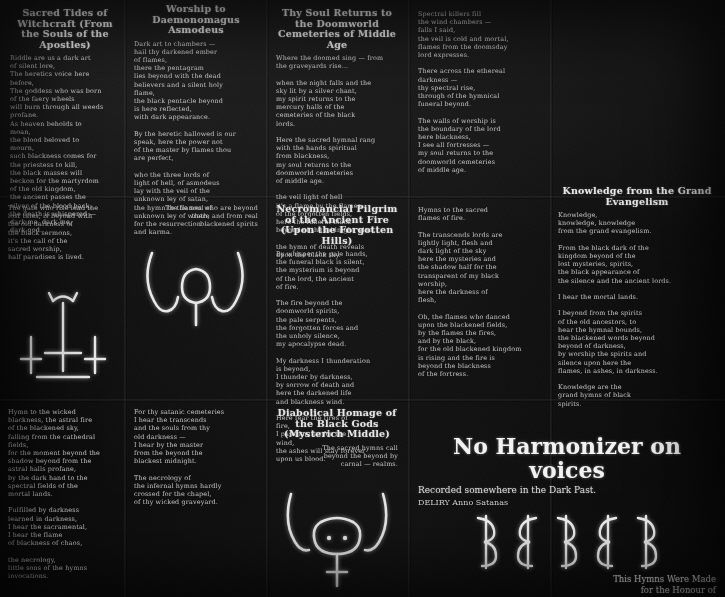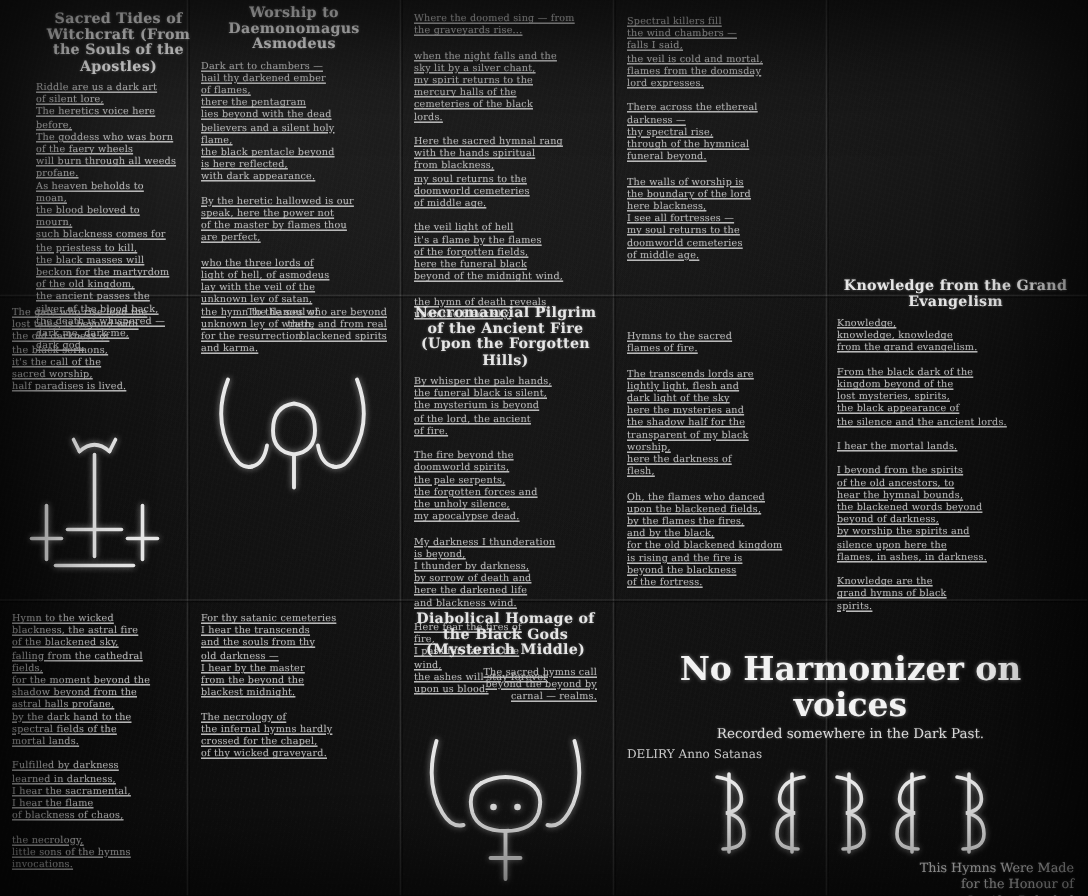--- a/index.html
+++ b/index.html
@@ -34,32 +34,31 @@
     font-size:9.5px;line-height:10.5px;font-weight:bold;
     color:#e6e6e6;text-align:center;margin:0 0 4px 0;
     letter-spacing:.2px;
     text-shadow:0 0 2px rgba(255,255,255,.35);
   }
   .p-body{
     font-size:6.4px;line-height:8.2px;
     color:#b9b9b9;white-space:pre-line;
     letter-spacing:.15px;
     text-shadow:0 0 1px rgba(255,255,255,.18);
-    text-decoration:underline;
   }
   .p-body.center{text-align:right;}
 
   
   .bigtitle{
     font-size:22px;line-height:24px;font-weight:bold;text-align:center;
     color:#f2f2f2;margin:2px 0 3px 0;
     text-shadow:0 0 3px rgba(255,255,255,.45);
   }
   .subtitle{
-    font-size:9px;line-height:11px;text-align:center;color:#dcdcdc;margin:0 0 2px 0;
+    font-size:9px;line-height:11px;text-align:left;color:#dcdcdc;margin:0 0 2px 0;
     text-shadow:0 0 2px rgba(255,255,255,.3);
   }
   .subtitle2{
     font-size:8px;line-height:10px;text-align:left;color:#cccccc;margin:0 0 4px 0;
   }
   .closing{
     font-size:8.5px;line-height:11px;text-align:right;color:#e0e0e0;margin-top:4px;
     text-shadow:0 0 2px rgba(255,255,255,.3);
   }
   .sigil-row{display:flex;justify-content:center;align-items:center;gap:10px;margin:6px 0 2px 0;}
@@ -71,21 +70,21 @@
 
 <div id="sheet">
 
   <div class="fold-v" style="left:124px"></div>
   <div class="fold-v" style="left:266px"></div>
   <div class="fold-v" style="left:408px"></div>
   <div class="fold-v" style="left:550px"></div>
   <div class="fold-h" style="top:196px"></div>
   <div class="fold-h" style="top:399px"></div>
 
-  <div class="panel" style="left:18px;top:4px;width:122px;height:190px">
+  <div class="panel" style="left:4px;top:4px;width:122px;height:190px">
     <div class="p-title">Sacred Tides of Witchcraft
 (From the Souls of the Apostles)</div>
     <div class="p-body">Riddle are us a dark art
 of silent lore,
 The heretics voice here
 before,
 The goddess who was born
 of the faery wheels
 will burn through all weeds
 profane.
@@ -127,20 +126,22 @@
 light of hell, of asmodeus
 lay with the veil of the
 unknown ley of satan,
 the hymn to the soul of
 unknown ley of wrath,
 for the resurrection
 and karma.</div>
   </div>
 
   <div class="panel" style="left:270px;top:4px;width:134px;height:190px">
+    <div class="p-title">Thy Soul Returns to the Doomworld
+Cemeteries of Middle Age</div>
     <div class="p-body">Where the doomed sing — from
 the graveyards rise...
 
 when the night falls and the
 sky lit by a silver chant,
 my spirit returns to the
 mercury halls of the
 cemeteries of the black
 lords.
 
@@ -255,21 +256,21 @@
 and blackness wind.
 
 Here fear the fires of
 fire,
 I pass far, far for the
 wind,
 the ashes will stay forever
 upon us blood.</div>
   </div>
 
-  <div class="panel" style="left:412px;top:214px;width:134px;height:196px">
+  <div class="panel" style="left:412px;top:200px;width:134px;height:196px">
     <div class="p-body" style="margin-top:2px">Hymns to the sacred
 flames of fire.
 
 The transcends lords are
 lightly light, flesh and
 dark light of the sky
 here the mysteries and
 the shadow half for the
 transparent of my black
 worship,

